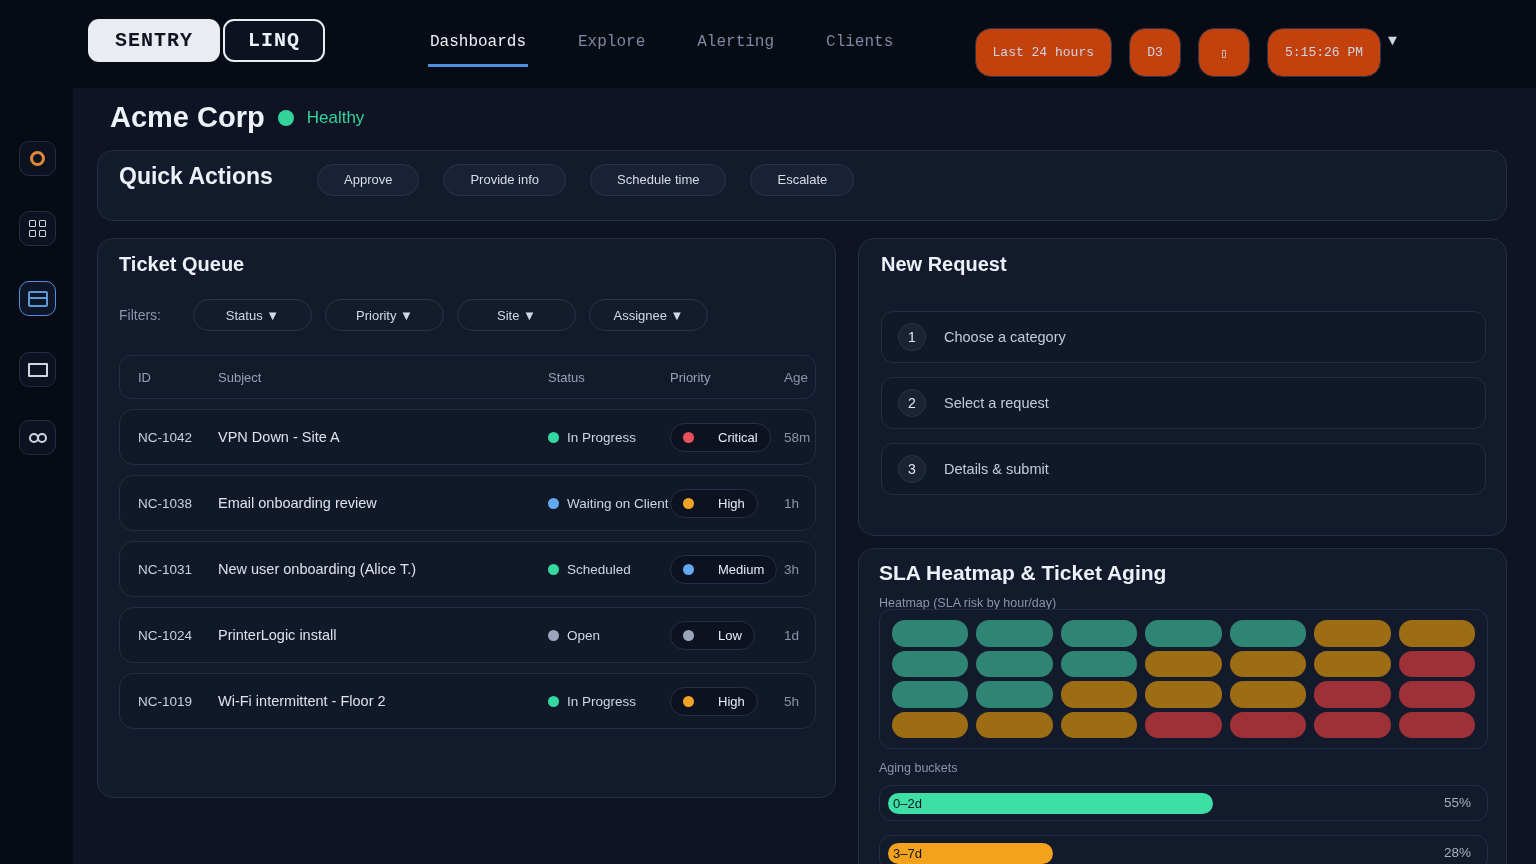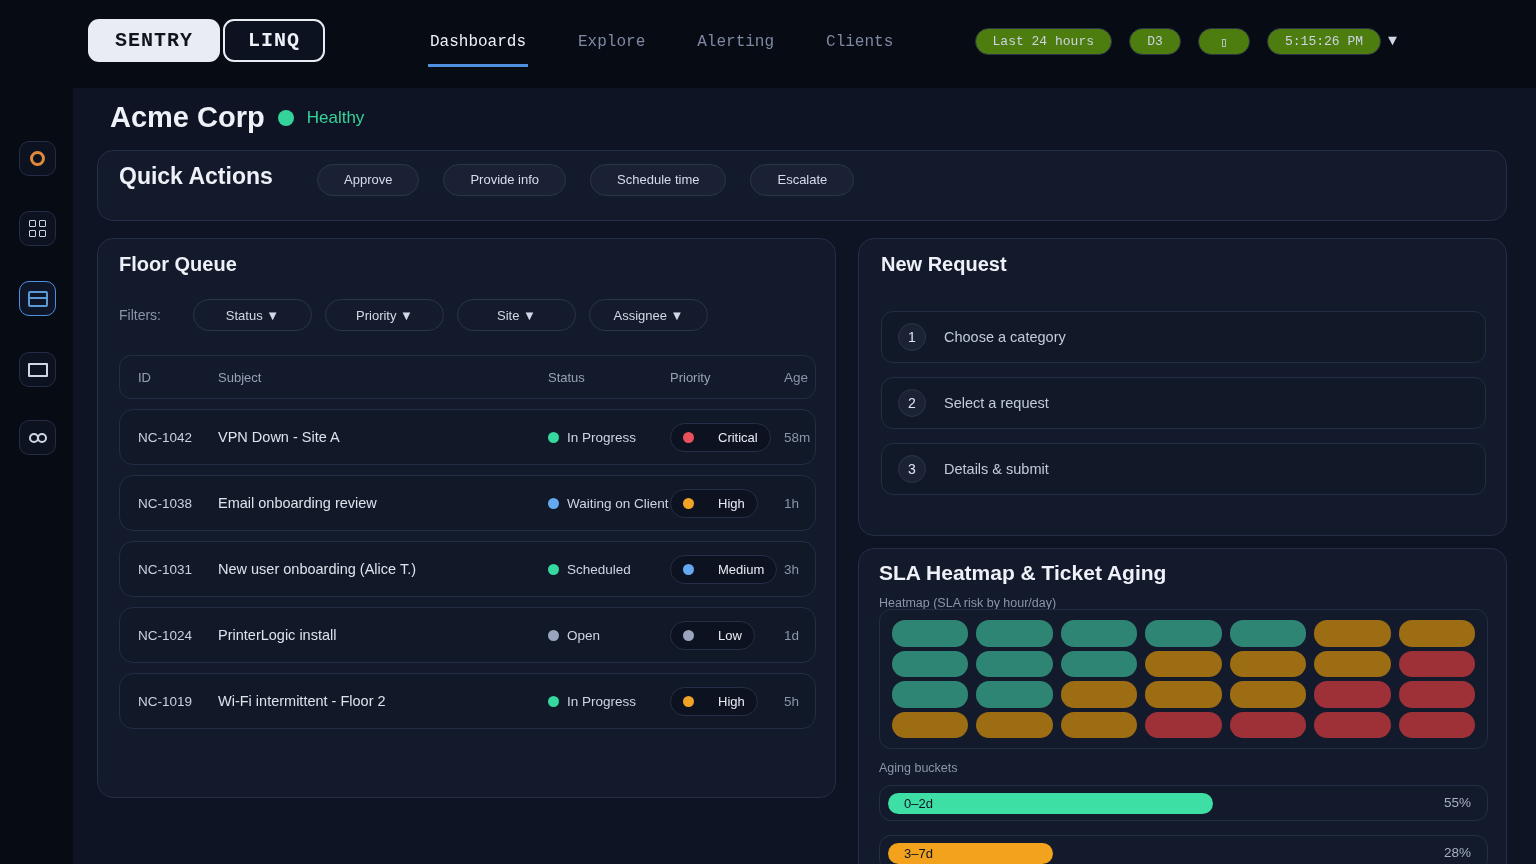--- a/index.html
+++ b/index.html
@@ -12,22 +12,22 @@
   .topbar { position:absolute; left:0; top:0; width:1536px; height:88px; background:#070b14;font-family:Liberation Mono, monospace; }
   .logos { position:absolute; left:88px; top:19px; display:flex; gap:3px; }
   .logo-sentry { background:#e9ecf2; color:#10141f; font-weight:bold; font-size:20px;
                  letter-spacing:1px; border-radius:11px; padding:10px 27px; }
   .logo-linq { background:#0d1220; color:#eef1f7; font-weight:bold; font-size:20px;
                letter-spacing:1px; border:2px solid #e9ecf2; border-radius:11px; padding:8px 23px; }
   .tabs { position:absolute; left:428px; top:27px; display:flex; gap:48px; }
   .tab { font-size:16px; color:#7e89a3; padding:6px 2px 16px; cursor:pointer; }
   .tab.active { color:#eef1f7; box-shadow:inset 0 -3px 0 #4f8fe0; }
   .topbar-right { position:absolute; right:155px; top:28px; display:flex; gap:17px; }
-  .pill { height:27px; min-width:52px; display:flex; align-items:center; justify-content:center;
-          padding:0 17px; background:#4d7c0f; border:1px solid #2b3349; border-radius:16px;
+  .pill { height:49px; min-width:52px; display:flex; align-items:center; justify-content:center;
+          padding:0 17px; background:#c2410c; border:1px solid #2b3349; border-radius:16px;
           font-size:13px; color:#cdd4e3; white-space:nowrap; }
   .caret { position:absolute; right:139px; top:33px; font-size:15px; color:#cfd6e4; }
 
   
   .sidebar { position:absolute; left:0; top:88px; width:73px; height:776px; background:#070b14; }
   .side-btn { position:absolute; left:19px; width:37px; height:35px; border:1px solid #232d45;
               border-radius:10px; background:#0c1220; display:flex; align-items:center;
               justify-content:center; cursor:pointer; }
   .side-btn.active { border:1px solid #4f8fe0; background:#0d1526; }
   .ring-icon { width:15px; height:15px; border:3px solid #e0873a; border-radius:50%; }
@@ -104,21 +104,21 @@
   .hm-box { position:absolute; left:20px; top:60px; width:609px; height:140px;
             border:1px solid #232d45; border-radius:12px; display:grid;
             grid-template-columns:repeat(7,1fr); gap:4px 8px; padding:10px 12px; }
   .hm-cell { border-radius:13px; }
   .aging-label { font-size:12.5px; color:#8a94aa; position:absolute; left:20px; top:212px; }
   .buckets { position:absolute; left:20px; top:236px; width:609px; display:flex;
              flex-direction:column; gap:14px; }
   .bucket { position:relative; height:36px; border:1px solid #242e46; border-radius:12px; }
   .bucket-bar { position:absolute; left:8px; top:7px; height:21px; border-radius:11px;
                 display:flex; align-items:center; }
-  .bucket-label { font-size:13px; color:#0c1322; padding-left:16px; white-space:nowrap; }
+  .bucket-label { font-size:13px; color:#0c1322; padding-left:5px; white-space:nowrap; }
   .bucket-pct { position:absolute; right:16px; top:9px; font-size:13.5px; color:#a8b0c2; }
 </style>
 </head>
 <body>
 
 <div class="screen">
 
   <header class="topbar">
     <div class="logos">
       <div class="logo-sentry">SENTRY</div>
@@ -177,21 +177,21 @@
       <div class="qa-title">Quick Actions</div>
       <div class="qa-buttons" id="qa-buttons">
           <div class="btn">Approve</div>
           <div class="btn">Provide info</div>
           <div class="btn">Schedule time</div>
           <div class="btn">Escalate</div>
         </div>
     </section>
 
     <section class="panel ticket-queue">
-      <div class="tq-title">Floor Queue</div>
+      <div class="tq-title">Ticket Queue</div>
       <div class="filters">
         <span class="filters-label">Filters:</span>
         <span id="filter-pills" style="display:flex;gap:13px">
             <div class="dropdown">Status ▼</div>
             <div class="dropdown">Priority ▼</div>
             <div class="dropdown">Site ▼</div>
             <div class="dropdown">Assignee ▼</div>
           </span>
       </div>
       <div class="thead tgrid" id="thead">

